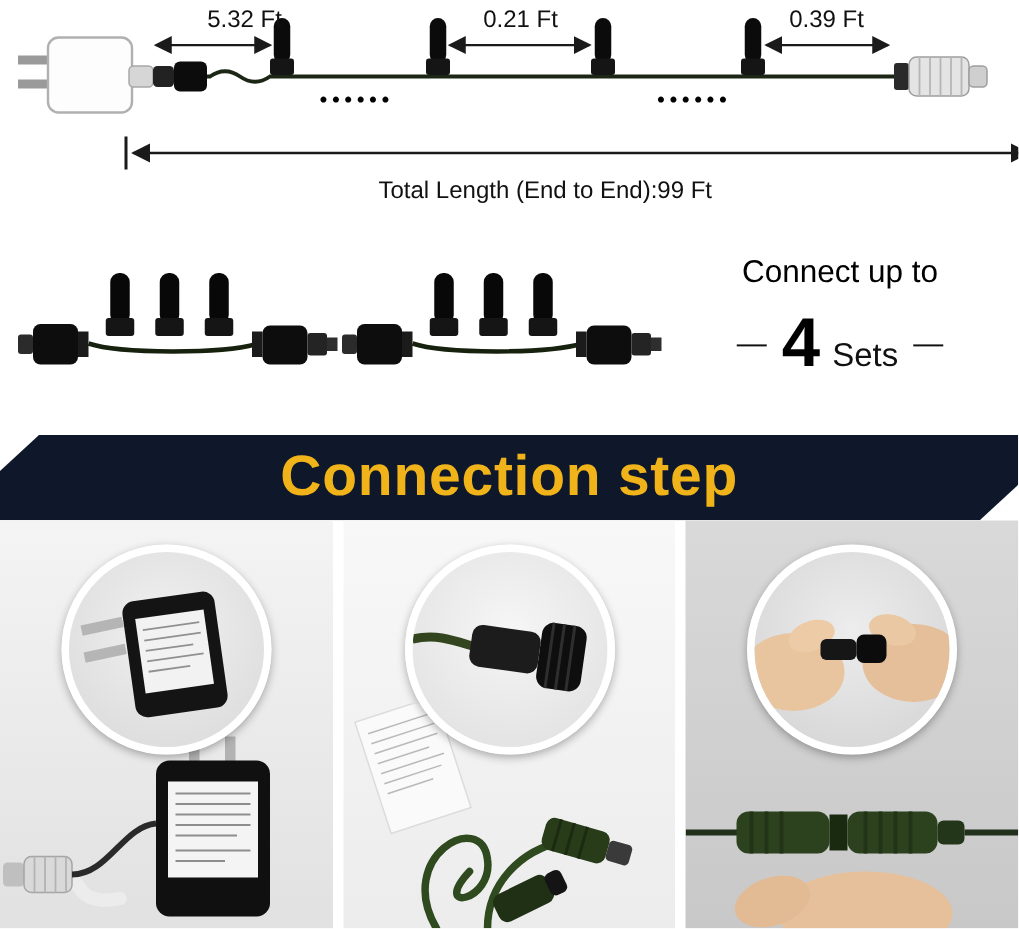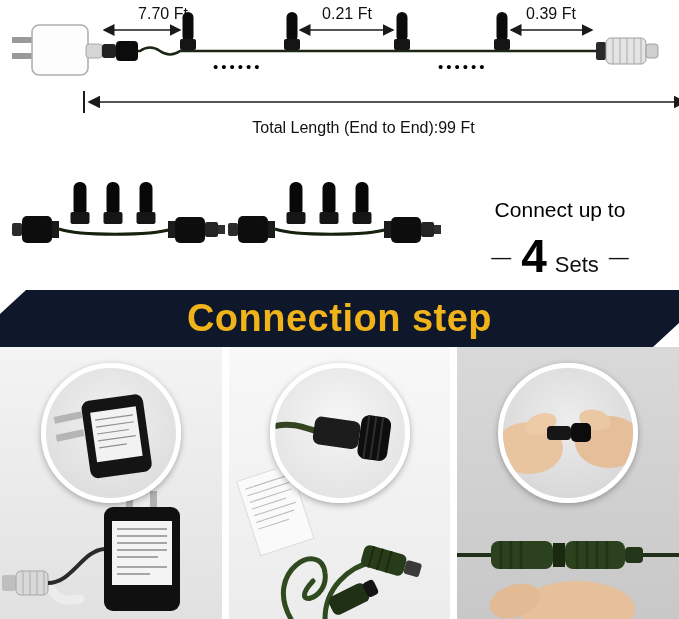--- a/index.html
+++ b/index.html
@@ -15,21 +15,21 @@
 
   
   .total-row { top:88px; height:62px; text-align:center;padding-left:48px; }
   .total-row svg { display:block; margin:0 auto; }
   .total-label { font-size:16px; color:#111; margin-top:3px; }
 
   
   .sets { top:152px; height:138px; }
   .sets svg.segments { position:absolute; left:0; top:8px; }
   .connect-text { position:absolute; left:448px; top:18px; width:224px; text-align:center; }
-  .connect-line1 { font-size:21px; font-weight:500; color:#000;margin-top:28px; }
+  .connect-line1 { font-size:21px; font-weight:500; color:#000; }
   .connect-line2 { margin-top:14px; display:flex; justify-content:center; align-items:center; gap:10px; }
   .dash { font-size:20px; color:#111; }
   .num-group { display:flex; align-items:baseline; gap:8px; }
   .big-count { font-size:46px; font-weight:700; color:#000; line-height:.9; }
   .sets-word { font-size:22px; color:#111; }
 
   
   .banner { top:290px; height:57px; background:#0f172a;
     clip-path: polygon(26px 0, 679px 0, 679px 33px, 653px 57px, 0 57px, 0 24px);
     display:flex; align-items:center; justify-content:center; }
@@ -101,21 +101,21 @@
         <rect x="606" y="38" width="40" height="26" rx="5" fill="#e4e4e4" stroke="#9e9e9e"></rect>
         <path d="M613,38 v26 M620,38 v26 M627,38 v26 M634,38 v26 M641,38 v26" stroke="#b5b5b5" stroke-width="1.2"></path>
         <rect x="646" y="44" width="12" height="14" rx="3" fill="#cfcfcf" stroke="#9e9e9e"></rect>
       </g>
 
       <line x1="104" y1="30" x2="180" y2="30" stroke="#1a1a1a" stroke-width="1.5" marker-start="url(#al1)" marker-end="url(#ar1)"></line>
       <line x1="300" y1="30" x2="393" y2="30" stroke="#1a1a1a" stroke-width="1.5" marker-start="url(#al1)" marker-end="url(#ar1)"></line>
       <line x1="511" y1="30" x2="592" y2="30" stroke="#1a1a1a" stroke-width="1.5" marker-start="url(#al1)" marker-end="url(#ar1)"></line>
     </svg>
 
-    <div class="measure-label" style="left:108px; top:5px;">7.70 Ft</div>
+    <div class="measure-label" style="left:108px; top:5px;">5.32 Ft</div>
     <div class="measure-label" style="left:292px; top:5px;">0.21 Ft</div>
     <div class="measure-label" style="left:496px; top:5px;">0.39 Ft</div>
     <div class="dots" style="left:213px; top:58px;">••••••</div>
     <div class="dots" style="left:438px; top:58px;">••••••</div>
   </section>
 
   <section class="total-row">
     <svg width="679" height="28" viewBox="0 0 679 28">
       <defs>
         <marker id="ar2" markerWidth="8" markerHeight="8" refX="7" refY="4" orient="auto">

